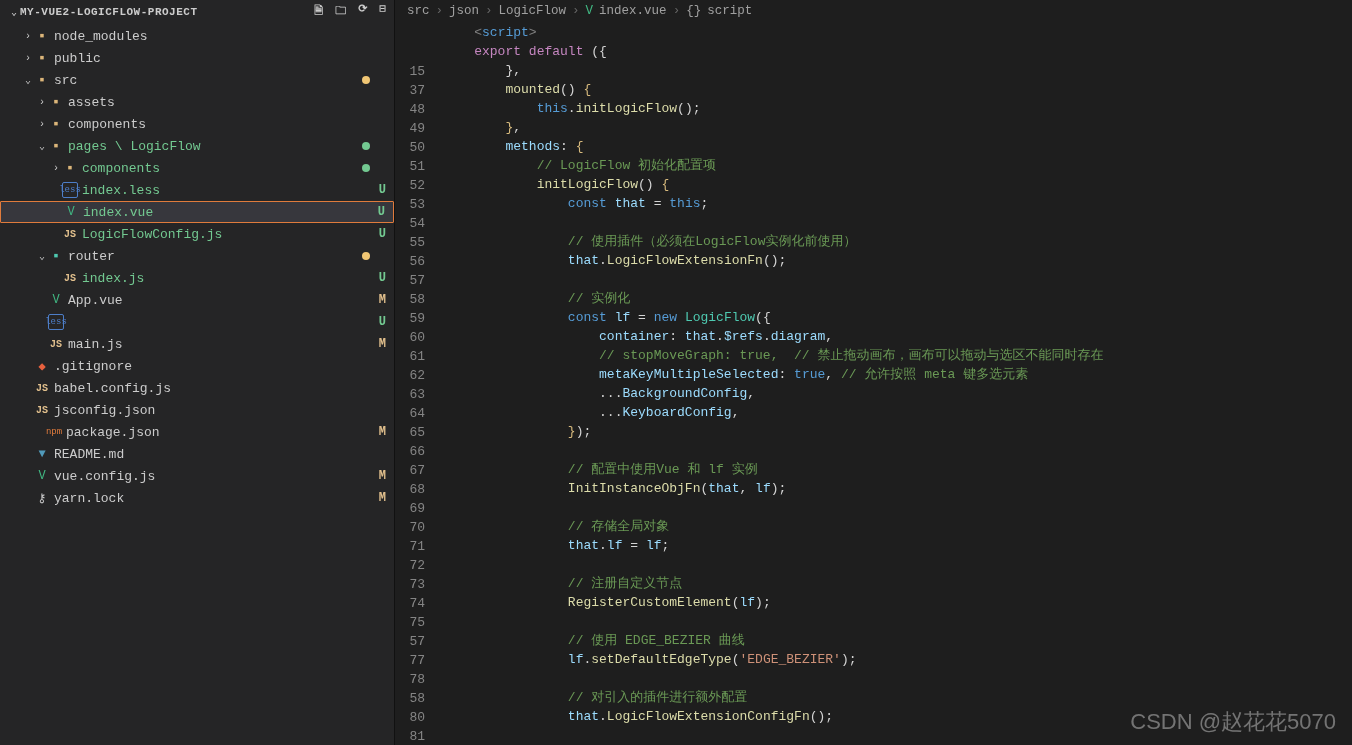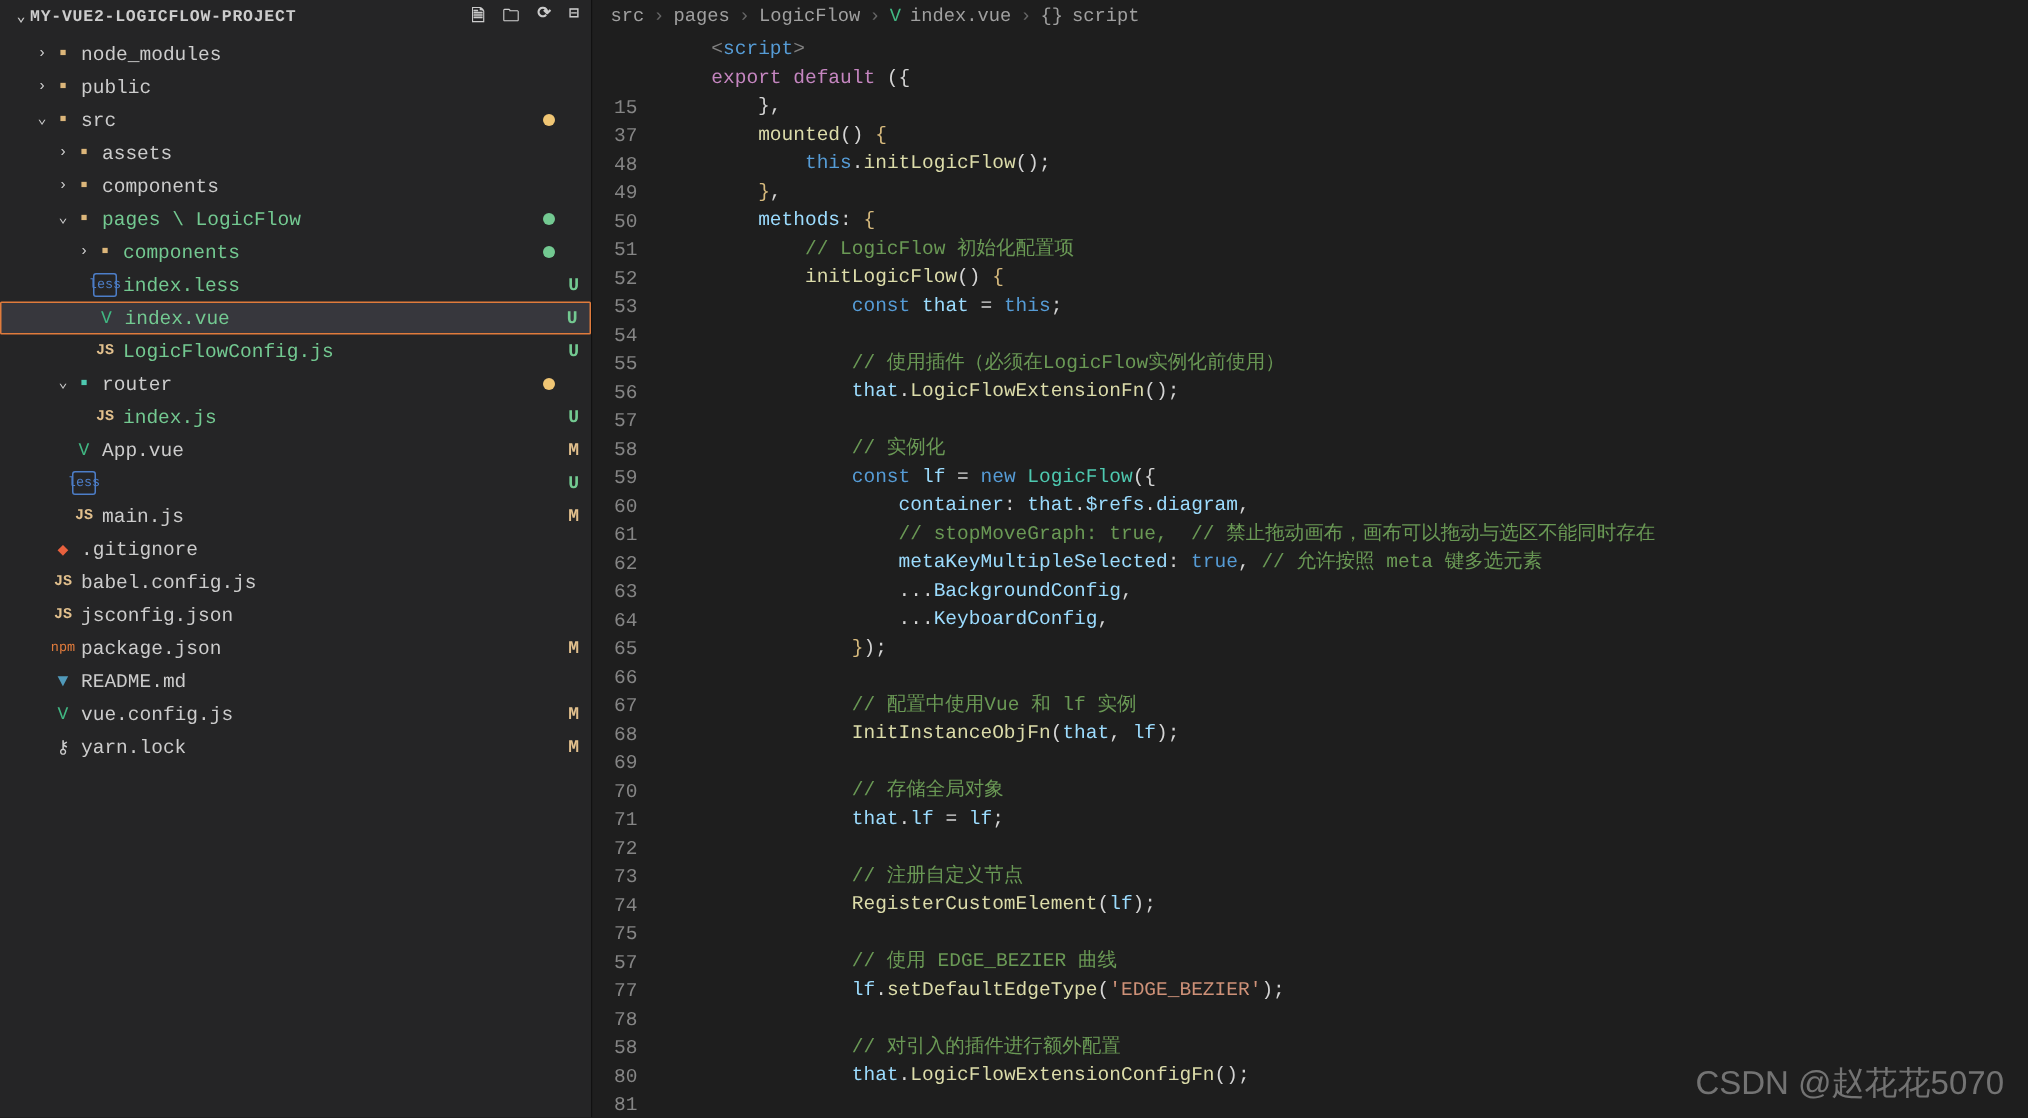--- a/index.html
+++ b/index.html
@@ -48,21 +48,21 @@
 .dot-green { background:#73c991; }
 .dot-amber { background:#f0c674; }
 .status { position:absolute; right:8px; font-size:12px; font-weight:bold; }
 .U { color:#73c991; }
 .M { color:#e2c08d; }
 .highlight-box { border:1px solid #e07b3c; border-radius:1px; }
 .ic-folder { color:#dcb67a; }
 .ic-js { color:#e2c08d; font-weight:bold; font-size:10px; }
 .ic-vue { color:#41b883; }
 .ic-less { color:#4d7ec8; font-size:9px; border:1px solid #4d7ec8; border-radius:2px; padding:0 1px;}
-.ic-json { color:#e07b3c; font-size:9px; }
+.ic-json { color:#e07b3c; font-size:9px;margin-left:12px; }
 .ic-md { color:#519aba; }
 .ic-git { color:#e8613e; }
 .ic-lock { color:#ccc; }
 .ic-router { color:#4ec9b0; }
 .editor {
   flex:1;
   display:flex;
   flex-direction:column;
   background:#1e1e1e;
 }
@@ -256,21 +256,21 @@
         <span class="name">yarn.lock</span>
         <span class="status M">M</span>
       </li>
     </ul>
 </div>
 
 <div class="editor">
   <div class="breadcrumb" id="breadcrumb">
       <span>src</span>
       <span class="sep">›</span>
-      <span>pages</span>
+      <span>json</span>
       <span class="sep">›</span>
       <span>LogicFlow</span>
       <span class="sep">›</span>
       <span class="ic ic-vue">V</span>
       <span>index.vue</span>
       <span class="sep">›</span>
       <span class="ic ">{}</span>
       <span>script</span>
     </div>
   <div class="code">

